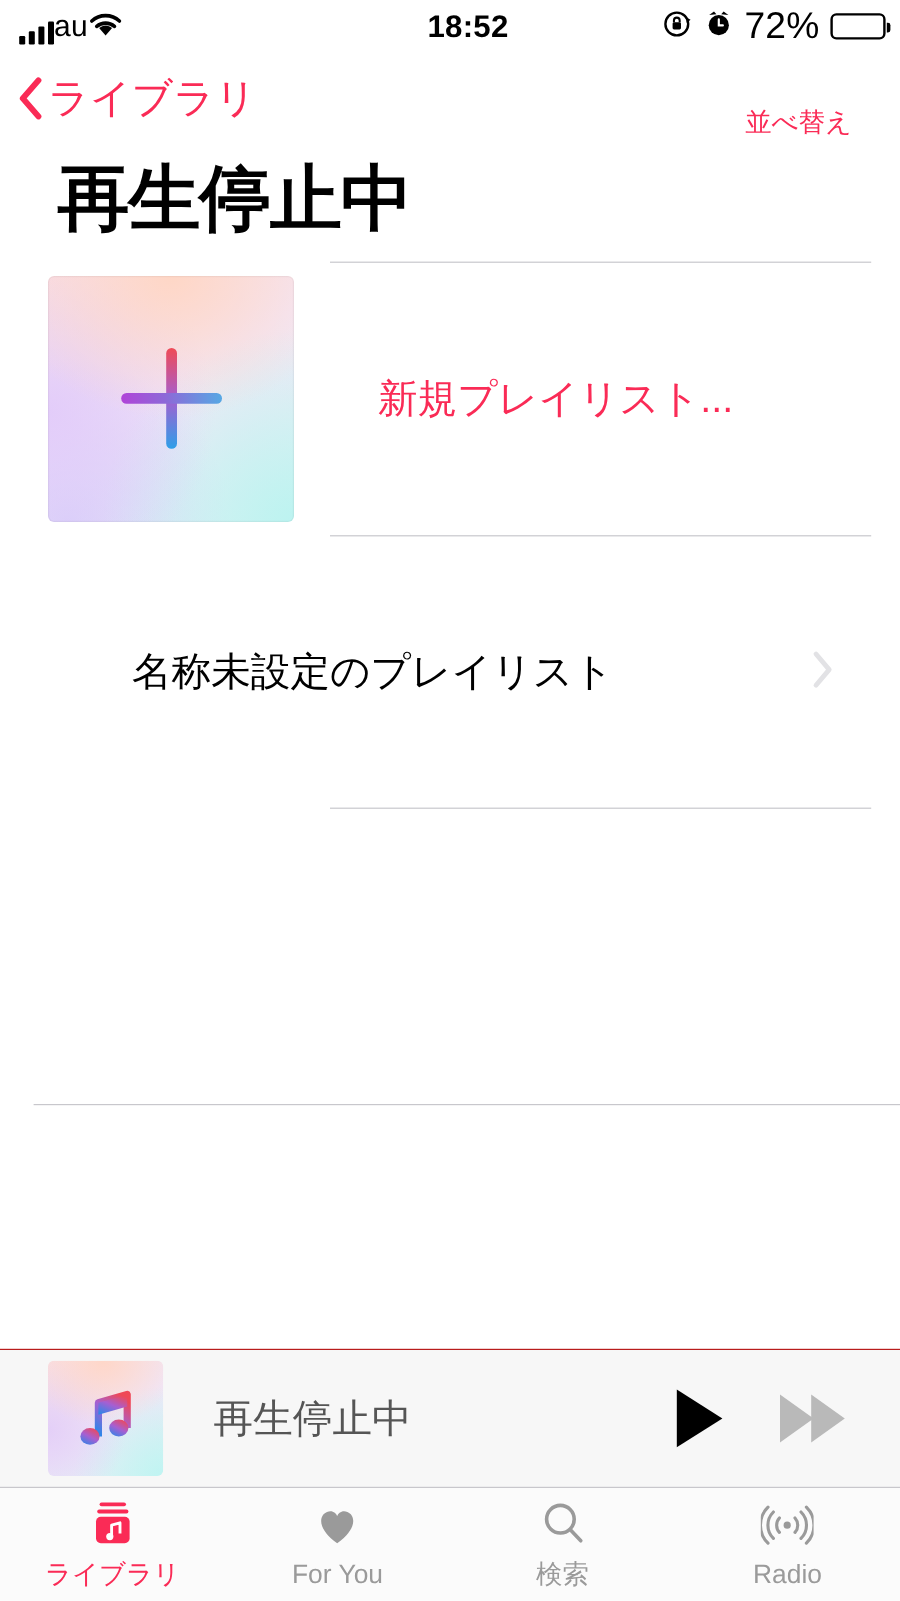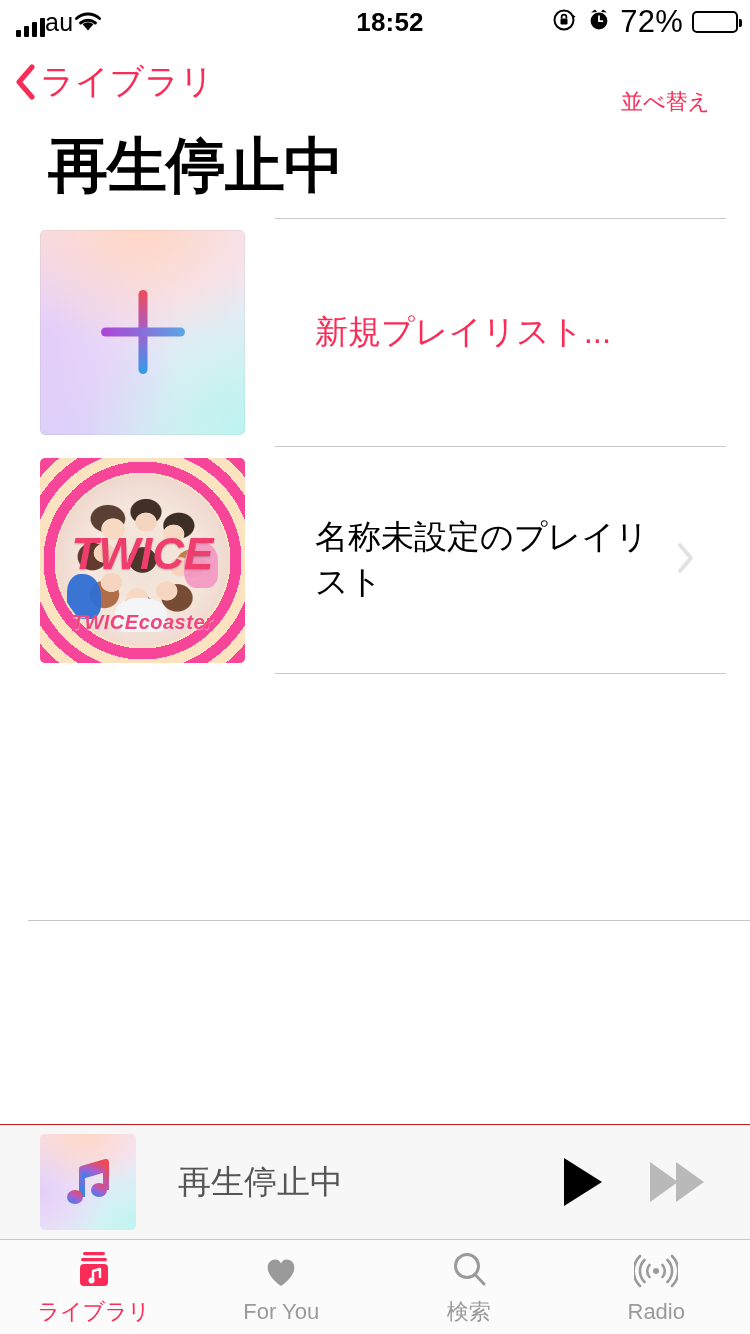--- a/index.html
+++ b/index.html
@@ -234,30 +234,20 @@
           <span class="v"></span>
             <span class="h"></span>
         </div>
       </div>
       <div class="row-label accent">新規プレイリスト...</div>
     </div>
 
     <div class="row last">
       <div class="sep"></div>
       <div class="sep-bottom"></div>
-      <div class="art album">
-        <div class="rings"></div>
-        <div class="photo">
-          <span class="blue1"></span>
-            <span class="pink1"></span>
-            <span class="white1"></span>
-        </div>
-        <div class="tw">TWICE</div>
-        <div class="title">TWICEcoaster</div>
-      </div>
       <div class="row-label">名称未設定のプレイリスト</div>
       <div class="disclose">
         <svg width="24" height="40" viewBox="0 0 24 40">
           <path d="M6 7 L17 20 L6 33" stroke="#e2e2e5" stroke-width="4" fill="none" stroke-linecap="round" stroke-linejoin="round"></path>
         </svg>
       </div>
     </div>
   </div>
 
   <div class="fullsep"></div>

